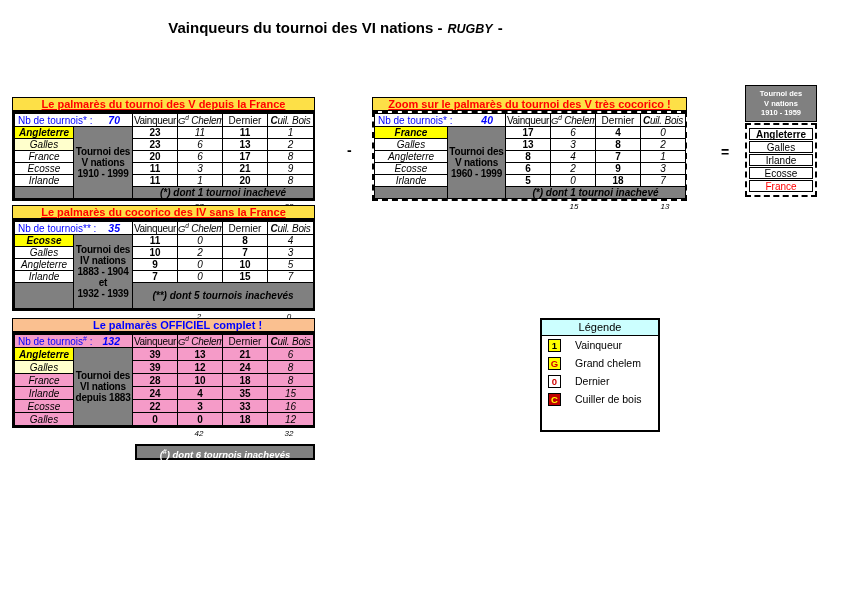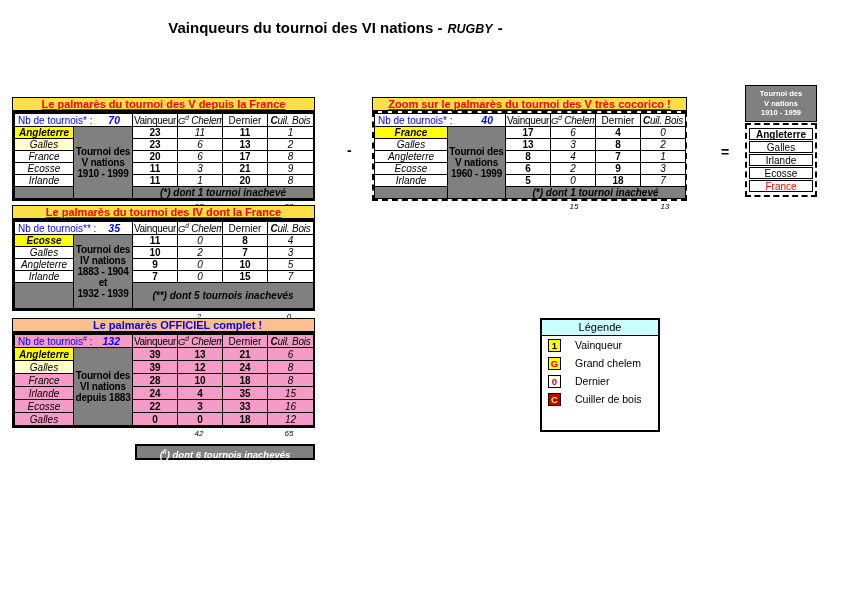--- a/index.html
+++ b/index.html
@@ -168,21 +168,21 @@
     </tbody>
       </table>
   </div>
   <div class="sums">
     <span style="left:187px">27</span>
     <span style="left:277px">28</span>
   </div>
 </div>
 
 <div class="block" style="left:12px; top:205px; width:303px;">
-  <div class="tbl-title red">Le palmarès du tournoi des IV dont la France</div>
+  <div class="tbl-title red">Le palmarès du cocorico des IV sans la France</div>
   <div class="solidwrap">
     <table class="pt">
       <colgroup>
           <col style="width:59px">
           <col style="width:59px">
           <col style="width:45px">
           <col style="width:45px">
           <col style="width:45px">
           <col style="width:46px">
         </colgroup>
@@ -317,21 +317,21 @@
         <td class="v pk">0</td>
         <td class="c3 pk">0</td>
         <td class="d pk">18</td>
         <td class="cb pk">12</td>
       </tr>
     </tbody>
       </table>
   </div>
   <div class="sums">
     <span style="left:187px">42</span>
-    <span style="left:277px">65</span>
+    <span style="left:277px">32</span>
   </div>
   <div class="graybar">
     <span>(</span><sup>#</sup><span>) dont 6 tournois inachevés</span>
   </div>
 </div>
 
 <div class="op" style="left:347px; top:142px;">-</div>
 
 <div class="block" style="left:372px; top:97px; width:315px;">
   <div class="tbl-title red">Zoom sur le palmarès du tournoi des V très cocorico !</div>

